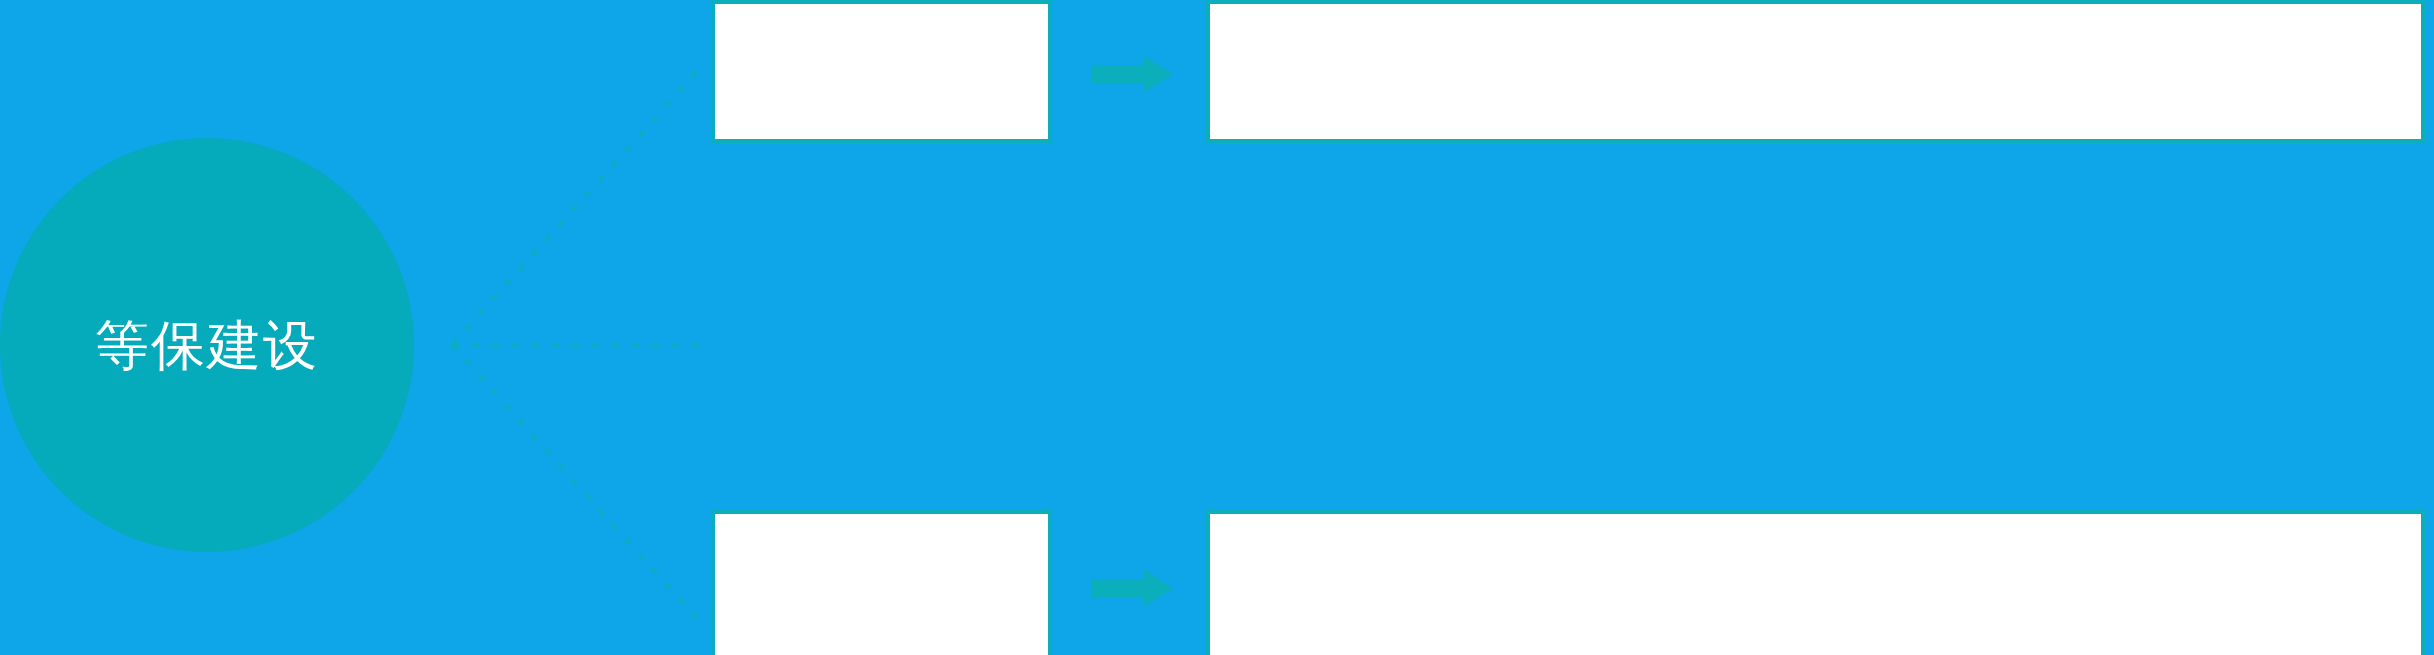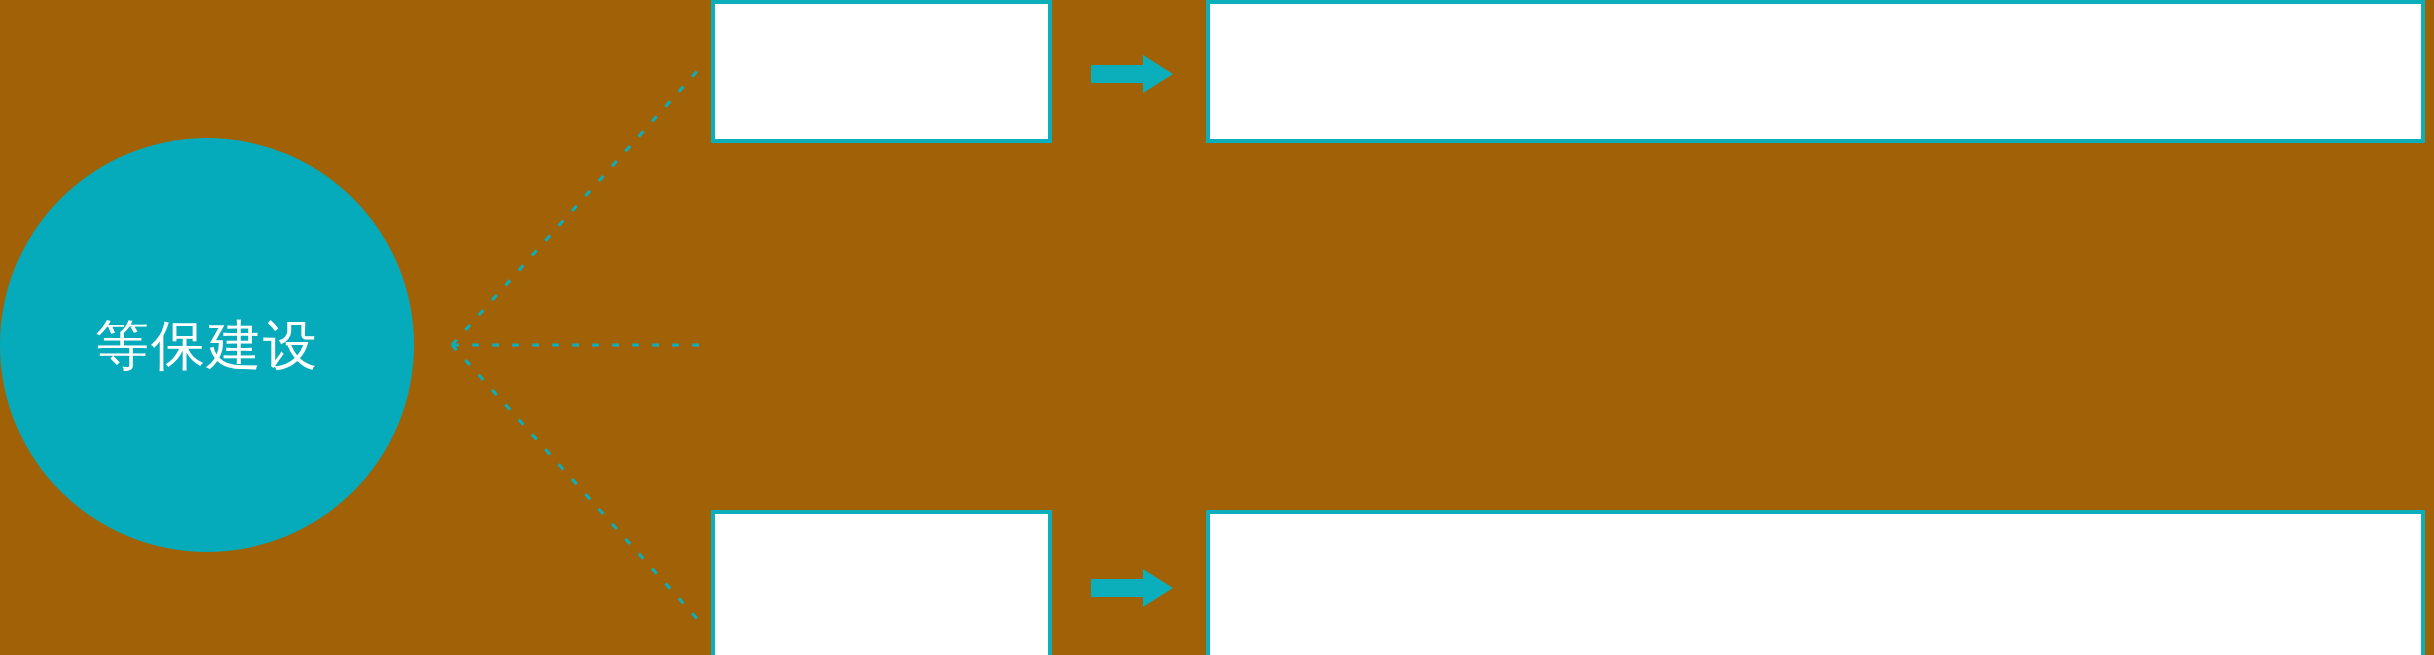--- a/index.html
+++ b/index.html
@@ -8,21 +8,21 @@
     padding: 0;
     background: #ffffff;
   }
   body {
     font-family: "Liberation Sans", "DejaVu Sans", sans-serif;
   }
   #canvas {
     position: relative;
     width: 2434px;
     height: 655px;
-    background: #a16207;
+    background: #0ea5e9;
     overflow: hidden;
   }
 
   
   .hub-circle {
     position: absolute;
     left: 0px;
     top: 138px;
     width: 414px;
     height: 414px;

